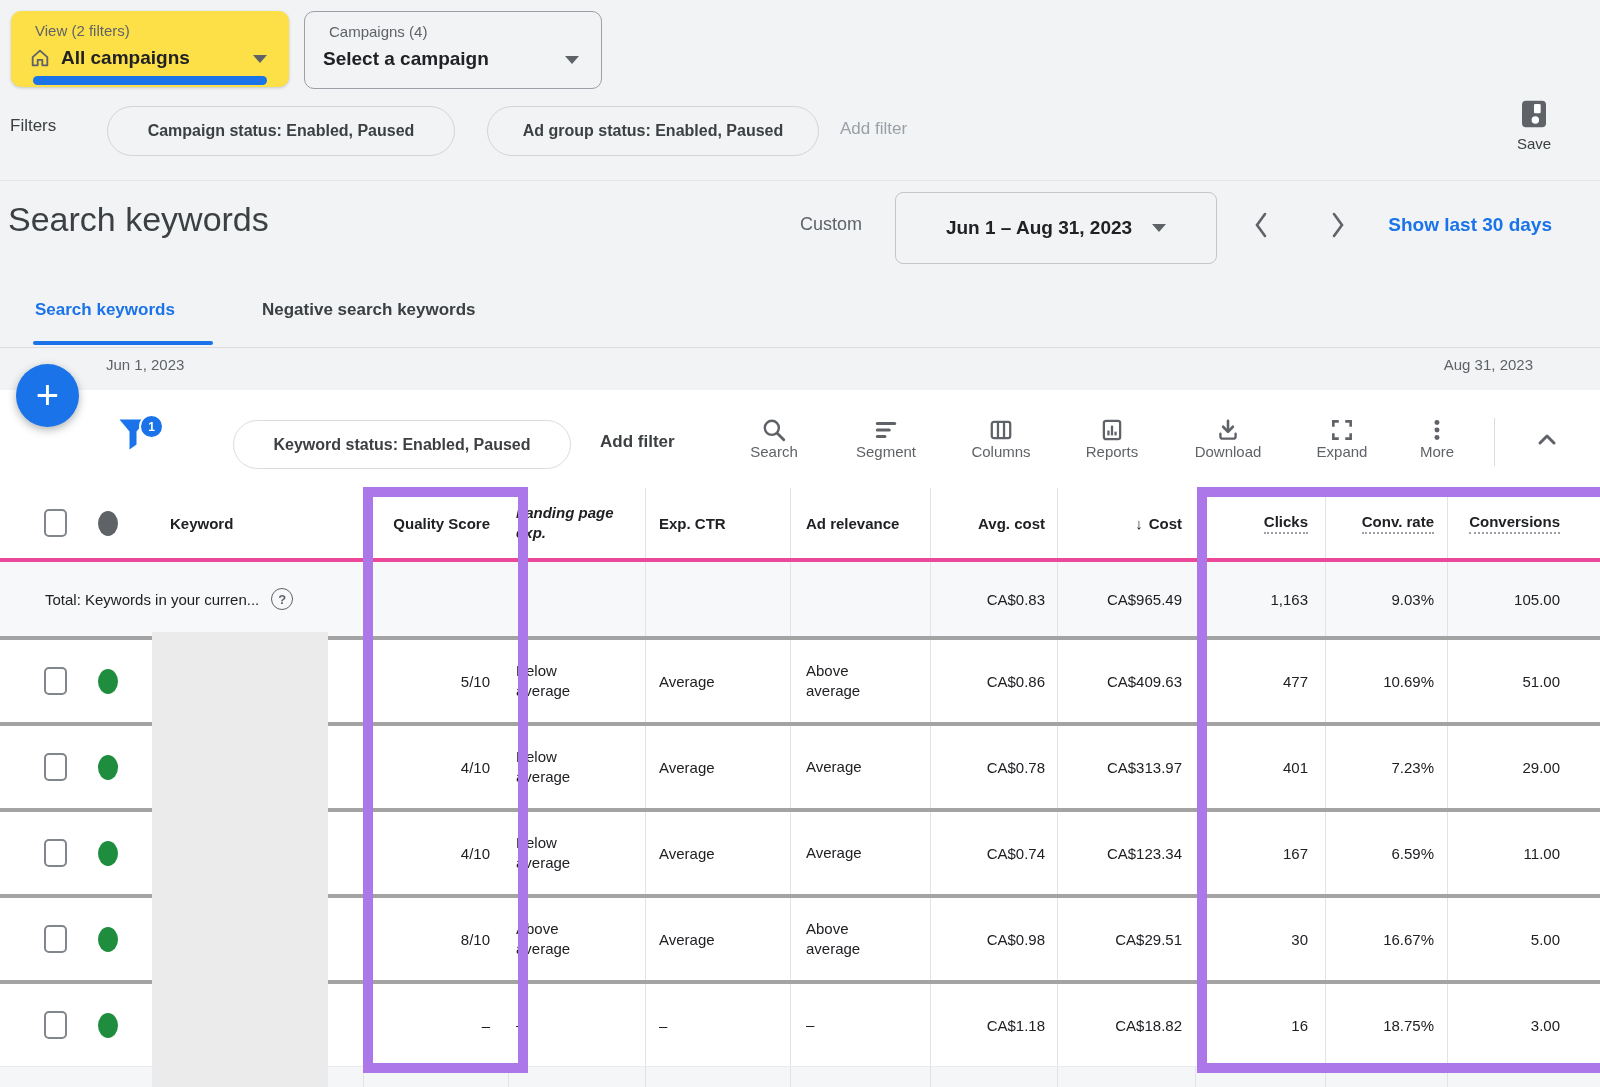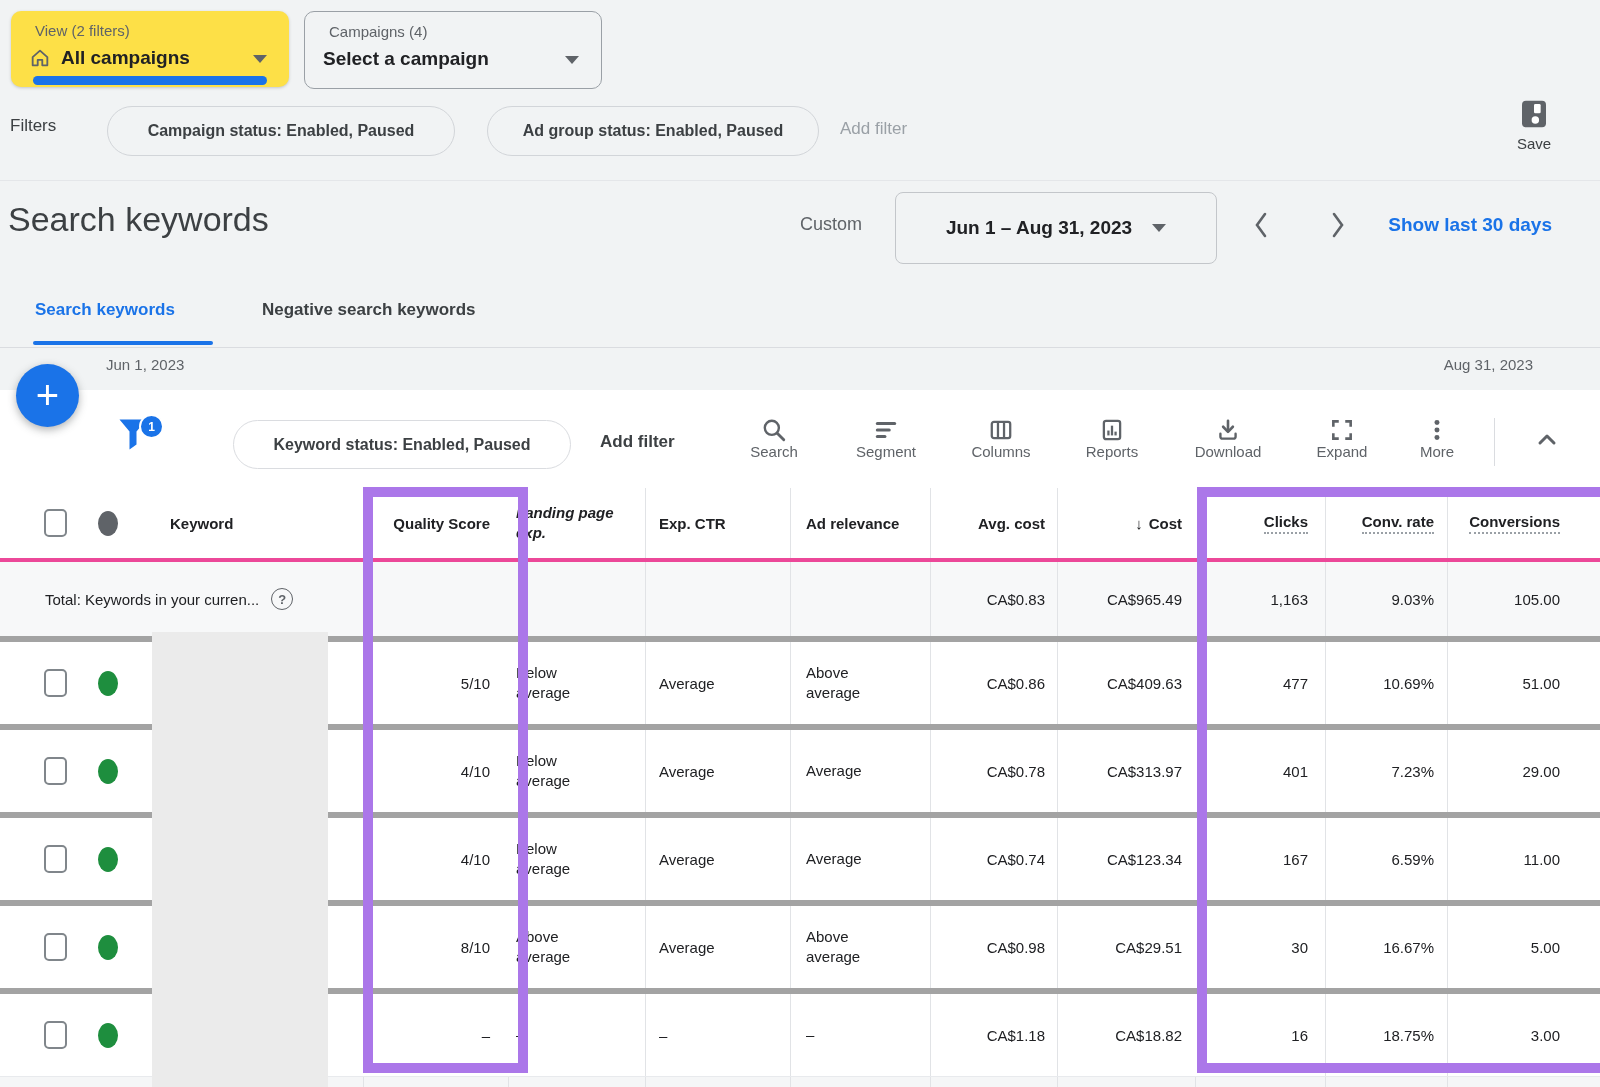--- a/index.html
+++ b/index.html
@@ -68,21 +68,21 @@
   .tbtn{position:absolute;top:417px;width:96px;display:flex;flex-direction:column;align-items:center;
         color:#5f6368;font-size:15px;z-index:6;}
   .tb-divider{position:absolute;left:1494px;top:418px;width:1px;height:48px;background:#dadce0;z-index:6;}
   .collapse{position:absolute;left:1532px;top:428px;z-index:6;}
 
   
   .table{position:absolute;left:0;top:488px;width:1600px;z-index:2;}
   .trow{display:grid;grid-template-columns:88px 62px 213px 145px 137px 145px 140px 127px 138px 130px 122px 153px;}
   .thead{height:70px;}
   .total{height:74px;border-top:4px solid #ec4899;background:#f7f8f9;}
-  .drow{height:82px;border-top:6px solid #a3a3a3;}
+  .drow{height:82px;border-top:4px solid #a3a3a3;}
   .partial{height:44px;border-top:1px solid #e8eaed;background:#f5f6f7;}
   .cell{display:flex;align-items:center;font-size:15px;color:#202124;}
   .hdr{font-weight:bold;}
   .c1{padding-left:44px;} .c2{padding-left:10px;} .c3{padding-left:20px;}
   .c4{justify-content:flex-end;padding-right:18px;}
   .c5{padding-left:8px;} .c6{padding-left:13px;} .c7{padding-left:15px;}
   .c8{justify-content:flex-end;padding-right:12px;}
   .c9{justify-content:flex-end;padding-right:13px;}
   .c10{justify-content:flex-end;padding-right:17px;}
   .c11{justify-content:flex-end;padding-right:13px;}

